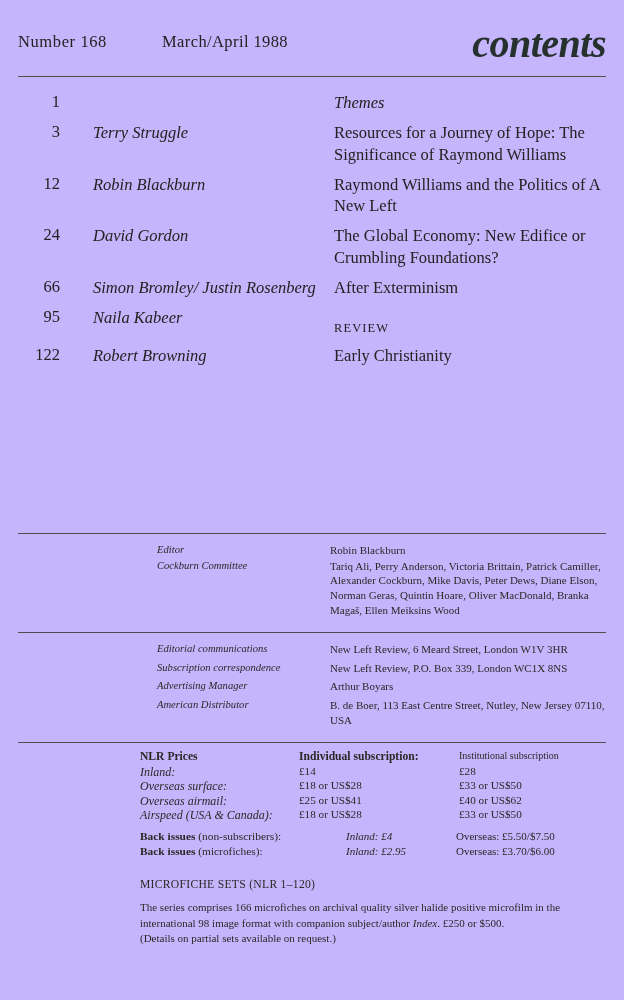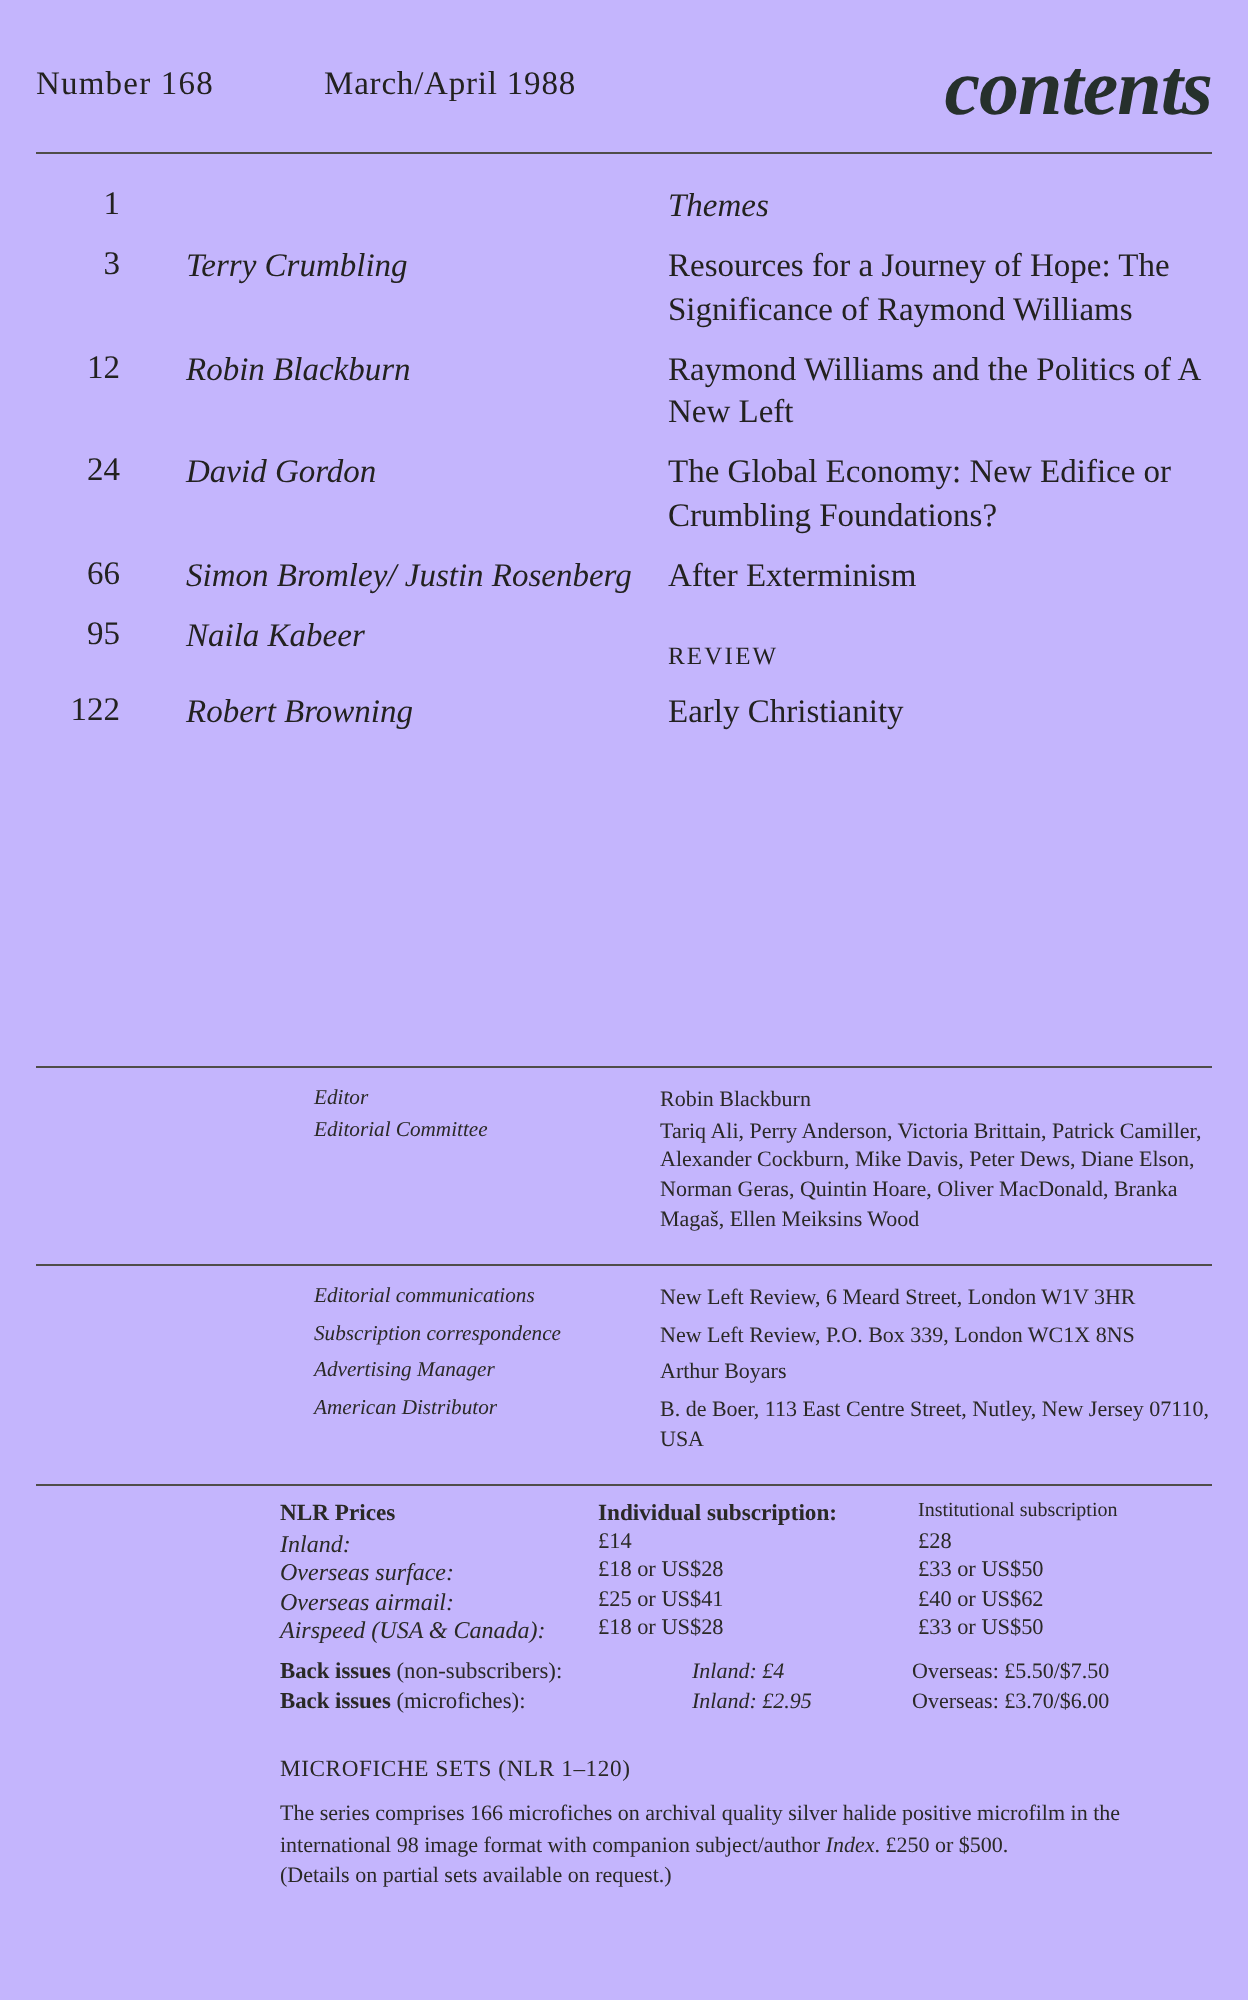--- a/index.html
+++ b/index.html
@@ -253,21 +253,21 @@
   <div class="toc">
 
     <div class="toc-row">
       <div class="toc-page">1</div>
       <div class="toc-author"></div>
       <div class="toc-title" style="font-style:italic;">Themes</div>
     </div>
 
     <div class="toc-row">
       <div class="toc-page">3</div>
-      <div class="toc-author">Terry Crumbling</div>
+      <div class="toc-author">Terry Struggle</div>
       <div class="toc-title">Resources for a Journey of Hope: The Significance of Raymond Williams</div>
     </div>
 
     <div class="toc-row">
       <div class="toc-page">12</div>
       <div class="toc-author">Robin Blackburn</div>
       <div class="toc-title">Raymond Williams and the Politics of A New Left</div>
     </div>
 
     <div class="toc-row">
@@ -301,21 +301,21 @@
 
   </div>
 
   <div class="rule m1"></div>
   <div class="masthead">
     <div class="md-row">
       <div class="md-label">Editor</div>
       <div class="md-value">Robin Blackburn</div>
     </div>
     <div class="md-row">
-      <div class="md-label">Editorial Committee</div>
+      <div class="md-label">Cockburn Committee</div>
       <div class="md-value">Tariq Ali, Perry Anderson, Victoria Brittain, Patrick Camiller, Alexander Cockburn, Mike Davis, Peter Dews, Diane Elson, Norman Geras, Quintin Hoare, Oliver MacDonald, Branka Magaš, Ellen Meiksins Wood</div>
     </div>
   </div>
 
   <div class="rule m2"></div>
   <div class="masthead masthead-2">
     <div class="md-row">
       <div class="md-label">Editorial communications</div>
       <div class="md-value">New Left Review, 6 Meard Street, London W1V 3HR</div>
     </div>

